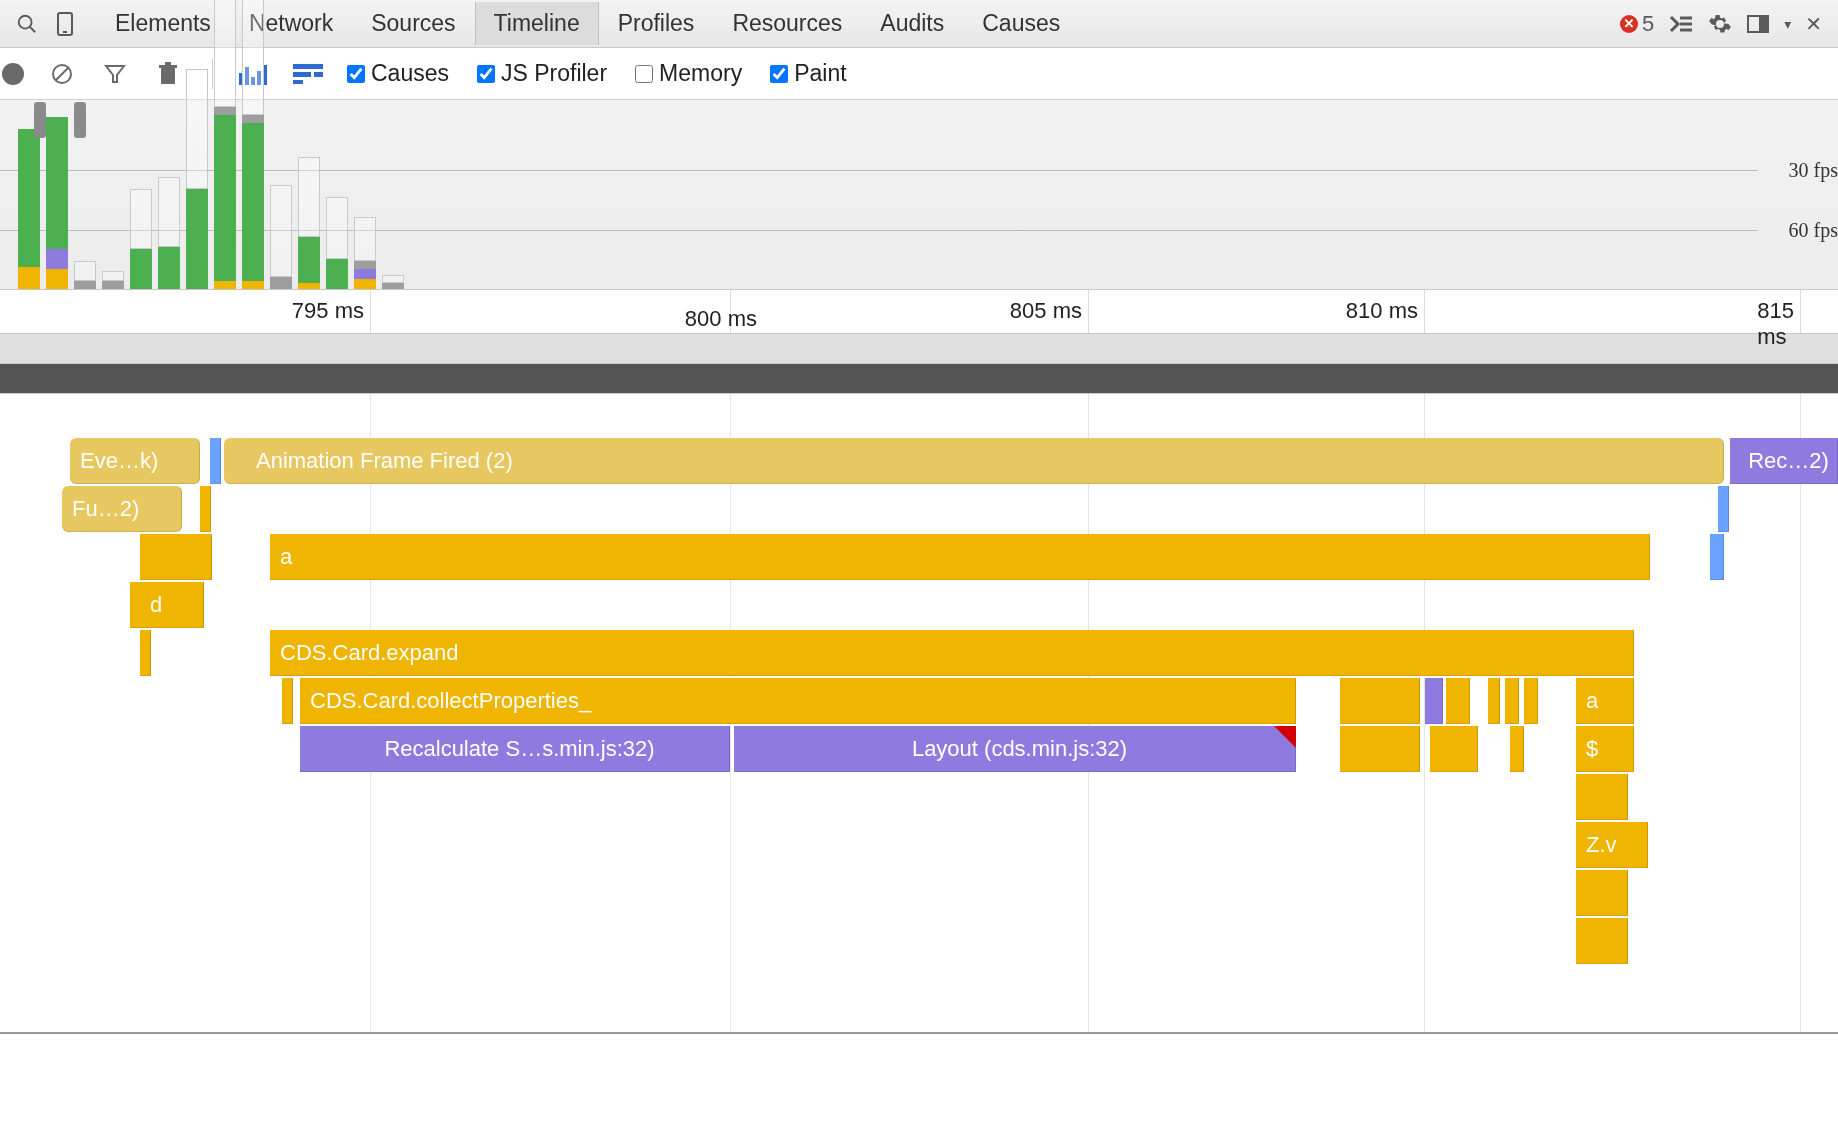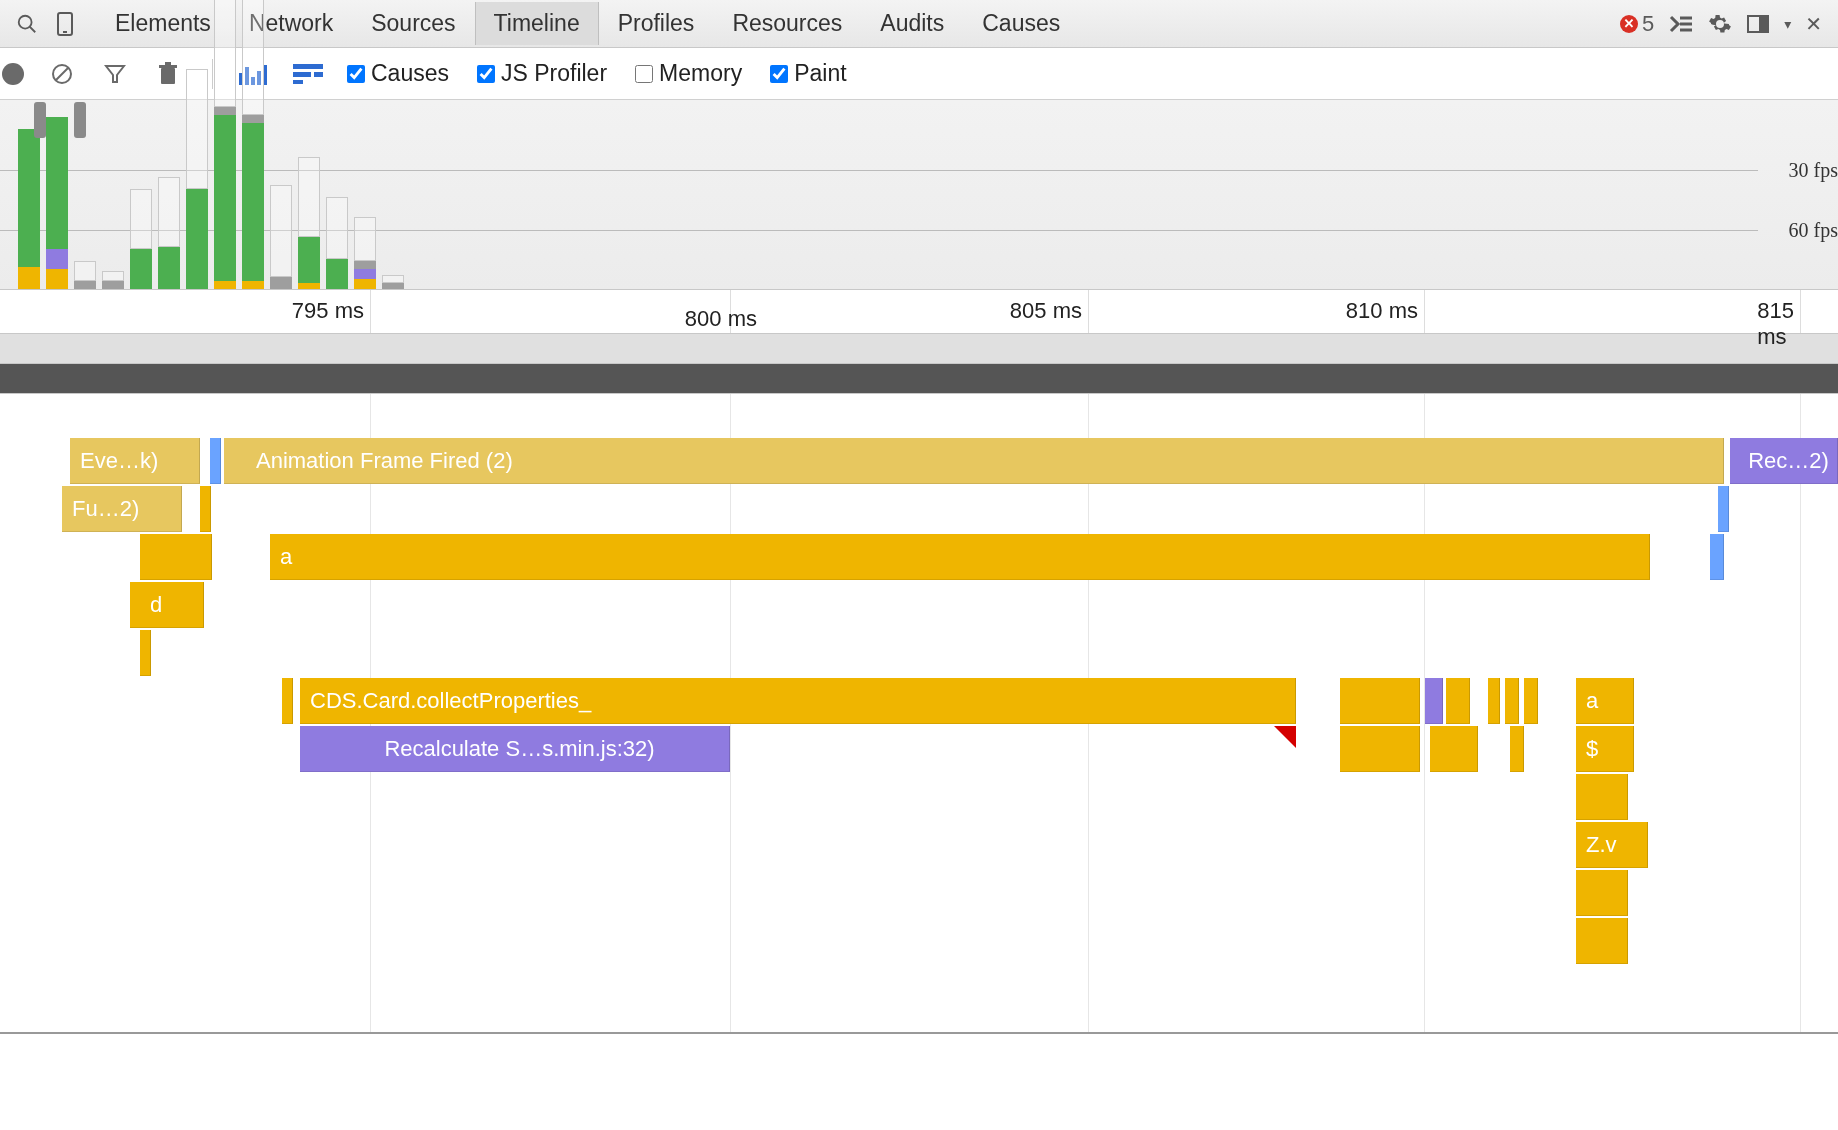--- a/index.html
+++ b/index.html
@@ -122,21 +122,21 @@
     border-bottom:2px solid #999;
   }
   .flame .gridline { position:absolute; top:0; bottom:0; width:1px; background:#e6e6e6; }
   .flame .block {
     position:absolute; height:46px;
     color:#fff; font-size:22px; line-height:46px;
     padding-left:10px; white-space:nowrap; overflow:hidden;
     border-right:1px solid rgba(0,0,0,0.15);
     border-bottom:1px solid rgba(0,0,0,0.1);
   }
-  .c-script-light { background:#e7c75f; }
+  .c-script-light { background:#e7c75f;border-radius:6px; }
   .c-script       { background:#efb500; }
   .c-layout       { background:#8f7be0; color:#fff;text-align:center; }
   .c-thin-blue    { background:#6aa3ff; }
   .warn-tri {
     position:absolute; width:0; height:0;
     border-left:22px solid transparent;
     border-top:22px solid #d40000;
   }
 
   svg { display:block; }
@@ -359,30 +359,32 @@
     <div class="block c-layout" style="top: 44px; left: 1730px; width: 108px;">Rec…2)</div>
     <div class="block c-script-light" style="top: 92px; left: 62px; width: 120px;">Fu…2)</div>
     <div class="block c-script" style="top: 92px; left: 200px; width: 10px;"></div>
     <div class="block c-thin-blue" style="top: 92px; left: 1718px; width: 6px;"></div>
     <div class="block c-script" style="top: 140px; left: 140px; width: 72px;"></div>
     <div class="block c-script" style="top: 140px; left: 270px; width: 1380px;">a</div>
     <div class="block c-thin-blue" style="top: 140px; left: 1710px; width: 14px;"></div>
     <div class="block c-script" style="top: 188px; left: 130px; width: 10px;"></div>
     <div class="block c-script" style="top: 188px; left: 140px; width: 64px;">d</div>
     <div class="block c-script" style="top: 236px; left: 140px; width: 10px;"></div>
+    <div class="block c-script" style="top: 236px; left: 270px; width: 1364px;">CDS.Card.expand</div>
     <div class="block c-script" style="top: 284px; left: 282px; width: 10px;"></div>
     <div class="block c-script" style="top: 284px; left: 300px; width: 996px;">CDS.Card.collectProperties_</div>
     <div class="block c-script" style="top: 284px; left: 1340px; width: 80px;"></div>
     <div class="block c-layout" style="top: 284px; left: 1425px; width: 18px;"></div>
     <div class="block c-script" style="top: 284px; left: 1446px; width: 24px;"></div>
     <div class="block c-script" style="top: 284px; left: 1488px; width: 12px;"></div>
     <div class="block c-script" style="top: 284px; left: 1505px; width: 14px;"></div>
     <div class="block c-script" style="top: 284px; left: 1524px; width: 14px;"></div>
     <div class="block c-script" style="top: 284px; left: 1576px; width: 58px;">a</div>
     <div class="block c-layout" style="top: 332px; left: 300px; width: 430px;">Recalculate S…s.min.js:32)</div>
+    <div class="block c-layout" style="top: 332px; left: 734px; width: 562px;">Layout (cds.min.js:32)</div>
     <div class="warn-tri" style="top: 332px; left: 1274px;"></div>
     <div class="block c-script" style="top: 332px; left: 1340px; width: 80px;"></div>
     <div class="block c-script" style="top: 332px; left: 1430px; width: 48px;"></div>
     <div class="block c-script" style="top: 332px; left: 1510px; width: 14px;"></div>
     <div class="block c-script" style="top: 332px; left: 1576px; width: 58px;">$</div>
     <div class="block c-script" style="top: 380px; left: 1576px; width: 52px;"></div>
     <div class="block c-script" style="top: 428px; left: 1576px; width: 72px;">Z.v</div>
     <div class="block c-script" style="top: 476px; left: 1576px; width: 52px;"></div>
     <div class="block c-script" style="top: 524px; left: 1576px; width: 52px;"></div>
   </div>

